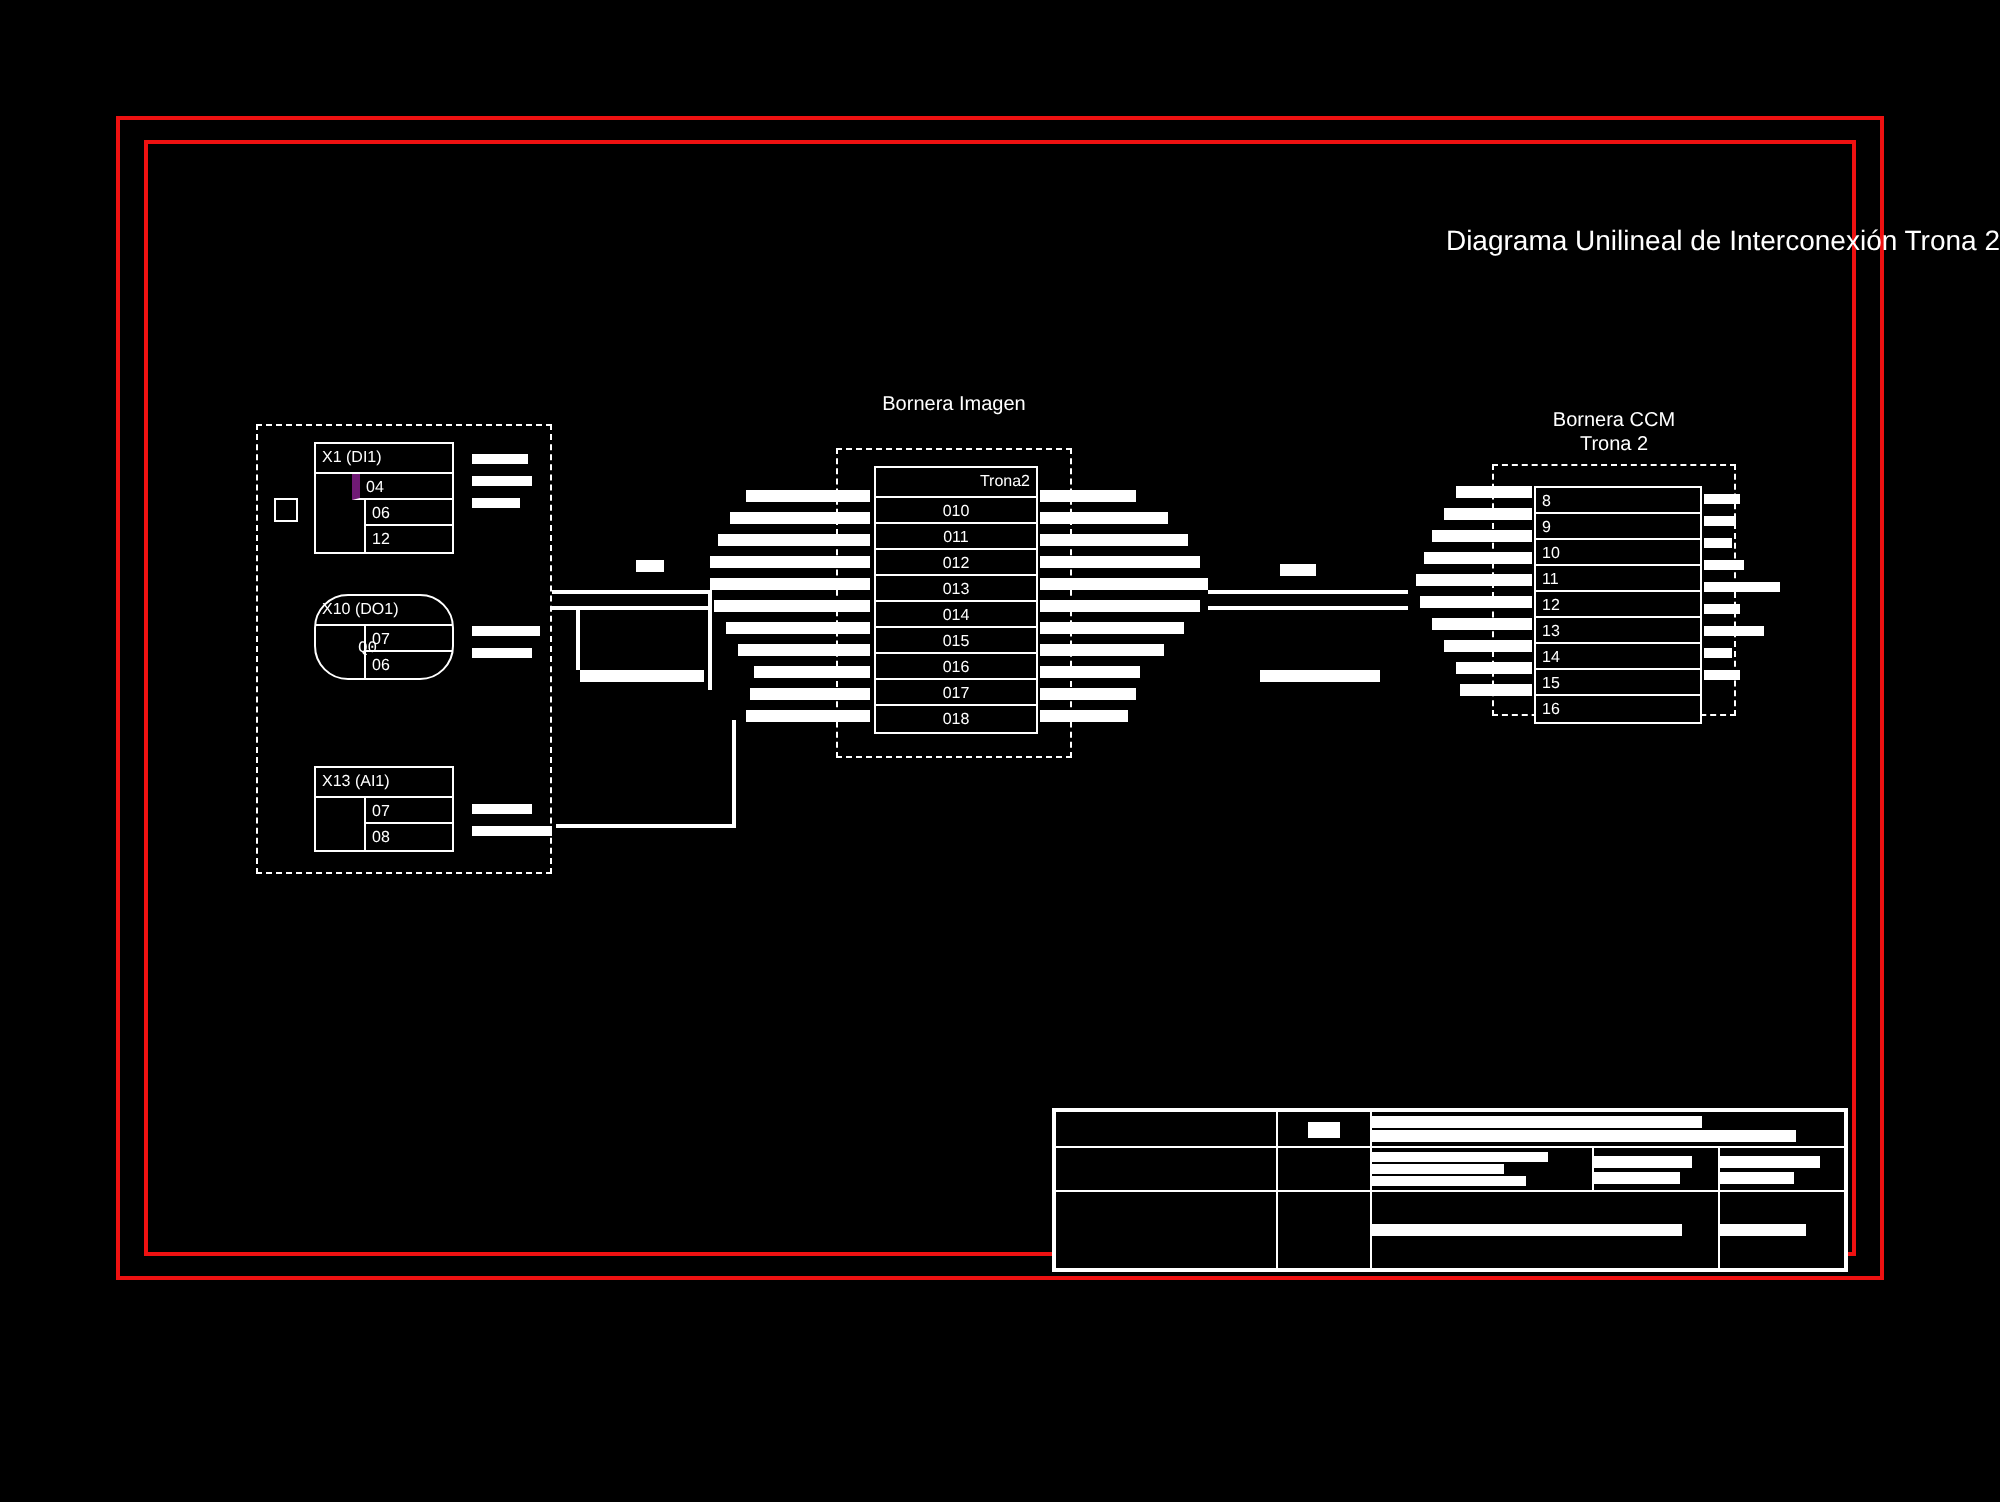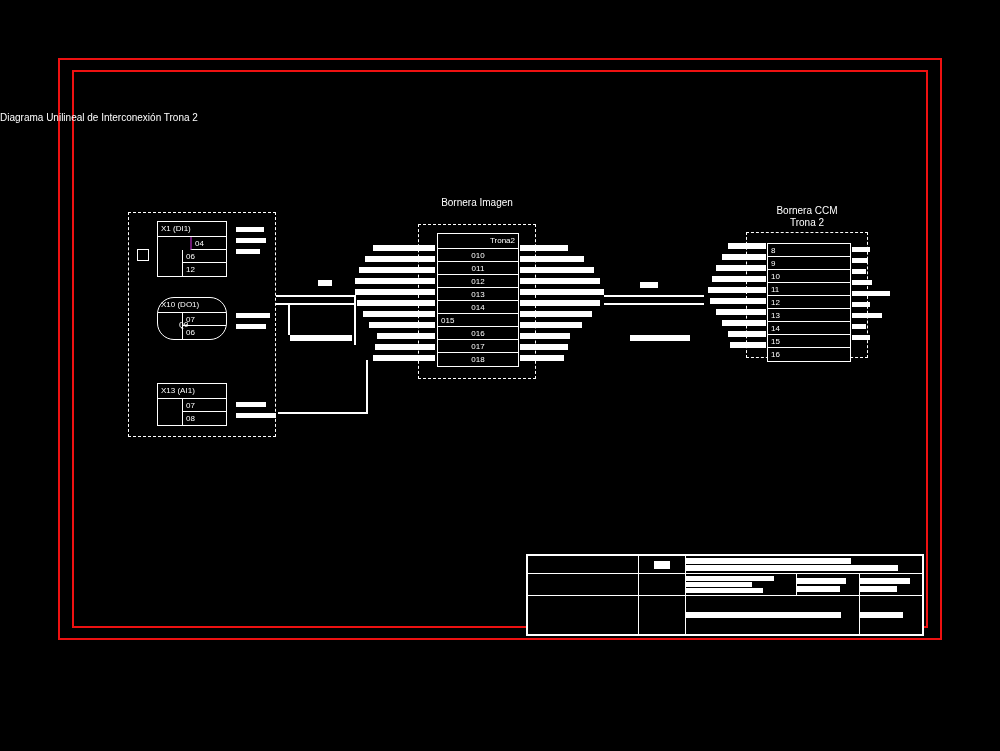--- a/index.html
+++ b/index.html
@@ -25,23 +25,23 @@
     left: 72px;
     width: 856px;
     height: 558px;
     border: 2px solid #e11;
   }
   .title {
     position: absolute;
     top: 112px;
     left: 0;
     width: 1000px;
-    text-align: left;
+    text-align: right;
     color: #fff;
-    font-size: 10px;
+    font-size: 14px;
   }
   .blk {
     position: absolute;
     border: 1px dashed #fff;
   }
   .blk-label {
     color: #fff;
     font-size: 10px;
     text-align: center;
     position: absolute;
@@ -114,21 +114,21 @@
 <div class="frame-inner"></div>
 
 <div class="title">Diagrama Unilineal de Interconexión Trona 2</div>
 
 <div class="blk" id="blk-left" style="top:212px;left:128px;width:148px;height:225px;">
 
   <div class="square" style="top:36px;left:8px;"></div>
 
   <div class="table" style="top:8px;left:28px;width:70px;">
     <div class="row hdr">X1 (DI1)</div>
-    <div class="row" style="border-left:2px solid #701a75;margin-left:32px;">04</div>
+    <div class="row" style="border-left:4px solid #701a75;margin-left:18px;">04</div>
     <div class="row" style="border-left:1px solid #fff;margin-left:24px;">06</div>
     <div class="row" style="border-left:1px solid #fff;margin-left:24px;">12</div>
   </div>
 
   <div class="table" style="top:84px;left:28px;width:70px;border-radius:17px;">
     <div class="row hdr">X10 (DO1)</div>
     <div class="row" style="height:26px;position:relative;">
       <span style="position:absolute;left:21px;top:6px;font-family:Liberation Mono, monospace;">Q0</span>
       <div style="position:absolute;left:24px;top:0;right:0;border-left:1px solid #fff;height:13px;border-bottom:1px solid #fff;padding:1px 3px;">07</div>
       <div style="position:absolute;left:24px;top:13px;right:0;border-left:1px solid #fff;height:13px;padding:1px 3px;">06</div>
@@ -158,21 +158,21 @@
 
 <div class="blk" id="blk-center" style="top:224px;left:418px;width:118px;height:155px;">
   <div class="blk-label">Bornera Imagen</div>
   <div class="table" style="top:8px;left:18px;width:82px;">
     <div class="row hdr" style="text-align:right;">Trona2</div>
     <div class="row" style="text-align:center;">010</div>
     <div class="row" style="text-align:center;">011</div>
     <div class="row" style="text-align:center;">012</div>
     <div class="row" style="text-align:center;">013</div>
     <div class="row" style="text-align:center;">014</div>
-    <div class="row" style="text-align:left;">015</div>
+    <div class="row" style="text-align:center;">015</div>
     <div class="row" style="text-align:center;">016</div>
     <div class="row" style="text-align:center;">017</div>
     <div class="row" style="text-align:center;">018</div>
   </div>
 </div>
 
 <div class="conn-group" style="top:245px;left:355px;width:80px;">
   <div class="conn" style="width:62px;margin-left:18px;"></div>
   <div class="conn" style="width:70px;margin-left:10px;"></div>
   <div class="conn" style="width:76px;margin-left:4px;"></div>

